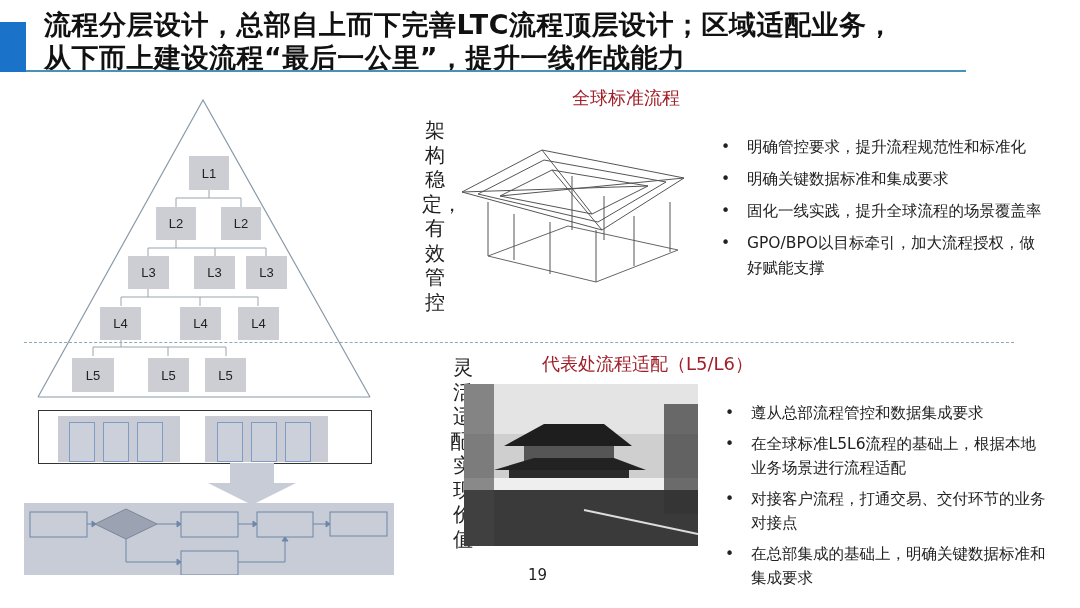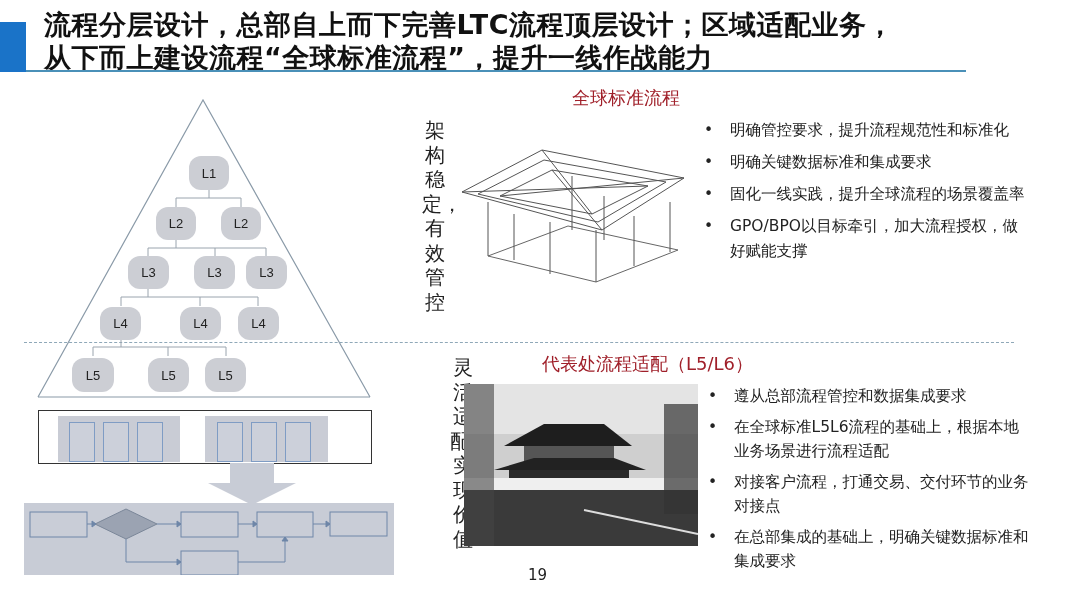--- a/index.html
+++ b/index.html
@@ -5,47 +5,47 @@
   html, body { margin:0; padding:0; }
   body { width:1080px; height:608px; background:#ffffff; position:relative; overflow:hidden;
          font-family:"DejaVu Sans", "Liberation Sans", sans-serif; color:#222; }
   .accent-bar { position:absolute; left:0; top:22px; width:26px; height:50px; background:#1a73c8; }
   .title { position:absolute; left:44px; top:8px; width:1000px; font-weight:bold; font-size:27px; line-height:33px; color:#111; letter-spacing:0.5px; }
   .title-rule { position:absolute; left:26px; top:70px; width:940px; height:2px; background:#4a90b8; }
   .divider { position:absolute; left:24px; top:342px; width:990px; border-top:1px dashed #8fa8b8; }
 
   
   .pyramid-svg { position:absolute; left:0; top:90px; }
-  .lbox { position:absolute; background:#ccced4; font-size:13px; color:#222; display:flex; align-items:center; justify-content:center; font-family:"Liberation Sans", sans-serif;border-radius:12px; }
+  .lbox { position:absolute; background:#ccced4; font-size:13px; color:#222; display:flex; align-items:center; justify-content:center; font-family:"Liberation Sans", sans-serif; }
 
   .proc-band { position:absolute; left:38px; top:410px; width:332px; height:52px; border:1.5px solid #333; background:#fff; }
   .proc-group { position:absolute; top:5px; height:46px; background:#c9ccd5; }
   .proc-cell { position:absolute; top:6px; width:24px; height:38px; border:1px solid #7f9cc4; background:#ccd0da; }
   .down-arrow { position:absolute; left:208px; top:463px; }
   .flow-panel { position:absolute; left:24px; top:503px; width:370px; height:72px; background:#c8ccd6; }
 
   
   .vert { position:absolute; left:422px; width:26px; font-size:20px; line-height:24.5px; text-align:center; color:#222; }
 
   .sec-title { position:absolute; color:#a0202a; font-size:18px; font-family:"DejaVu Sans", sans-serif; }
-  .bullets { position:absolute; margin:0; padding:0; list-style:none; font-size:15.5px; line-height:25px; color:#222; }
+  .bullets { position:absolute; margin:17px; padding:0; list-style:none; font-size:15.5px; line-height:25px; color:#222; }
   .bullets li { position:relative; padding-left:30px; margin-bottom:7px; }
   .bullets li::before { content:"•"; position:absolute; left:4px; top:0; }
 
   .photo { position:absolute; left:464px; top:384px; width:234px; height:162px; overflow:hidden;
            background:linear-gradient(180deg,#bdbdbd 0%, #e6e6e6 30%, #9a9a9a 55%, #2a2a2a 70%, #3a3a3a 100%); }
   .page-num { position:absolute; left:528px; top:566px; font-size:15px; color:#222; }
 </style>
 </head>
 <body>
 
 <div class="accent-bar"></div>
 <div class="title">
   <div>流程分层设计，总部自上而下完善LTC流程顶层设计；区域适配业务，</div>
-  <div>从下而上建设流程“全球标准流程”，提升一线作战能力</div>
+  <div>从下而上建设流程“最后一公里”，提升一线作战能力</div>
 </div>
 <div class="title-rule"></div>
 <div class="divider"></div>
 
 <svg class="pyramid-svg" width="400" height="320">
   <polyline points="38,307 203,10 370,307" fill="none" stroke="#8a9aa8" stroke-width="1.2"></polyline>
   <line x1="38" y1="307" x2="370" y2="307" stroke="#8a9aa8" stroke-width="1.2"></line>
   <g stroke="#9aa4ae" stroke-width="1" fill="none">
     <path d="M209,100 V108 M176,108 H241 M176,108 V117 M241,108 V117"></path>
     <path d="M176,150 V158 M148,158 H266 M148,158 V166 M215,158 V166 M266,158 V166"></path>

